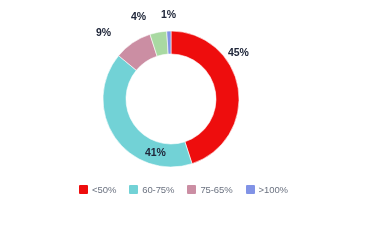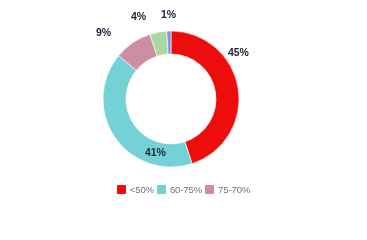--- a/index.html
+++ b/index.html
@@ -56,21 +56,21 @@
   
   #legend {
     position: absolute;
     left: 0;
     top: 184px;
     width: 367px;
     display: flex;
     flex-direction: row;
     align-items: flex-end;
     justify-content: center;
-    gap: 3px;
+    gap: 13px;
   }
   .legend-item {
     display: flex;
     flex-direction: row;
     align-items: center;
     gap: 4px;
   }
   .legend-swatch {
     width: 9px;
     height: 9px;
@@ -118,17 +118,21 @@
       <div class="legend-item">
         <span class="legend-swatch" style="background: rgb(238, 13, 13);"></span>
         <span class="legend-label">&lt;50%</span>
       </div>
       <div class="legend-item">
         <span class="legend-swatch" style="background: rgb(114, 210, 214);"></span>
         <span class="legend-label">60-75%</span>
       </div>
       <div class="legend-item">
         <span class="legend-swatch" style="background: rgb(203, 142, 163);"></span>
-        <span class="legend-label">75-70%</span>
+        <span class="legend-label">75-65%</span>
+      </div>
+      <div class="legend-item">
+        <span class="legend-swatch" style="background: rgb(129, 147, 230);"></span>
+        <span class="legend-label">&gt;100%</span>
       </div>
     </div>
 
 </div>
 
 </body></html>

